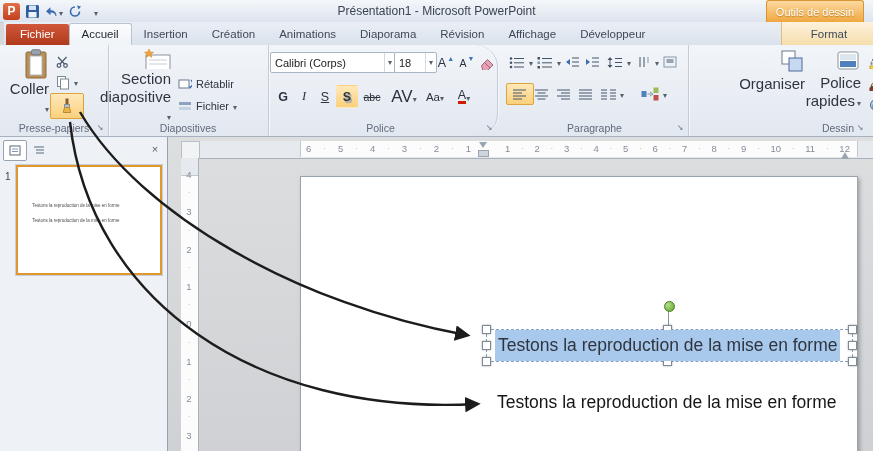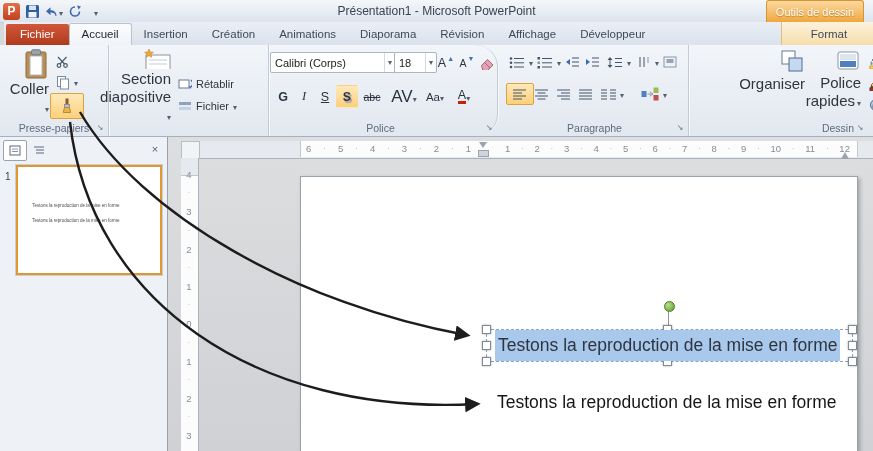--- a/index.html
+++ b/index.html
@@ -208,20 +208,21 @@
       <span>Rétablir</span>
     </div>
     <div class="sbtn" style="left:66px;top:50px;">
       <svg width="14" height="12">
         <rect x="1" y="2" width="12" height="3" fill="#8fa3c0"></rect>
         <rect x="1" y="7" width="12" height="3" fill="#c5d2e2"></rect>
       </svg>
       <span>Fichier</span>
       <span class="dd"></span>
     </div>
+    <div class="glabel">Diapositives</div>
   </div>
 
   <div class="grp" style="left:264px;width:233px;border-radius:22px;">
     <div class="combo abs" style="left:6px;top:7px;width:120px;">
       <span>Calibri (Corps)</span>
       <span class="dd"></span>
     </div>
     <div class="combo abs" style="left:130px;top:7px;width:37px;">
       <span>18</span>
       <span class="dd"></span>

